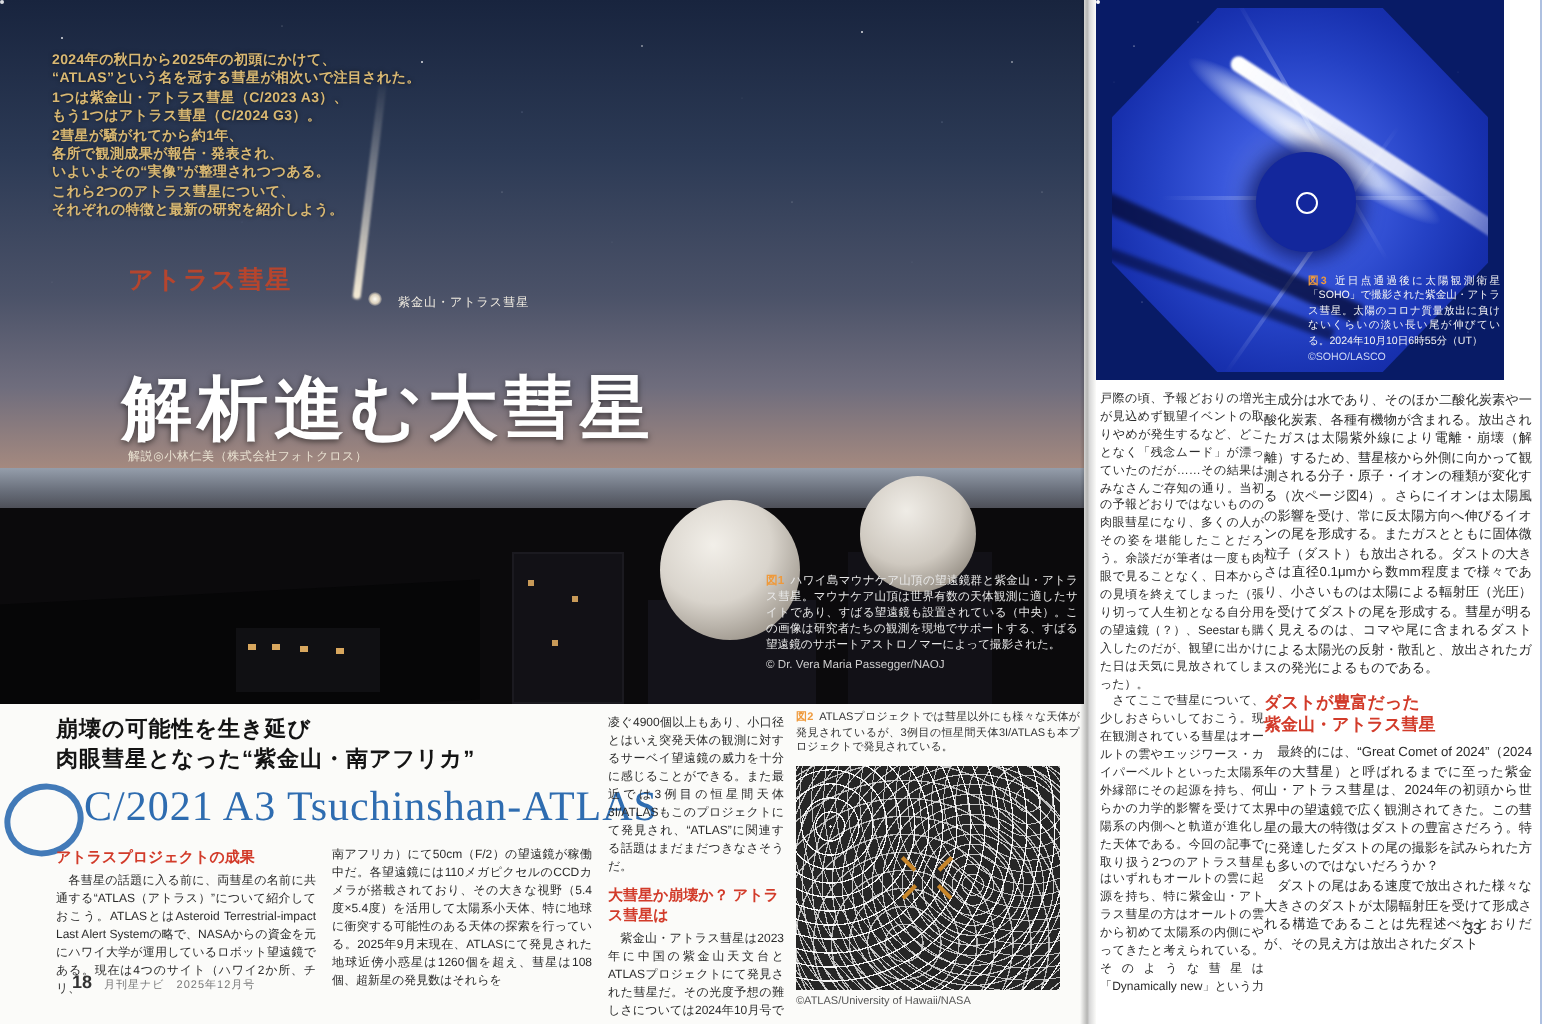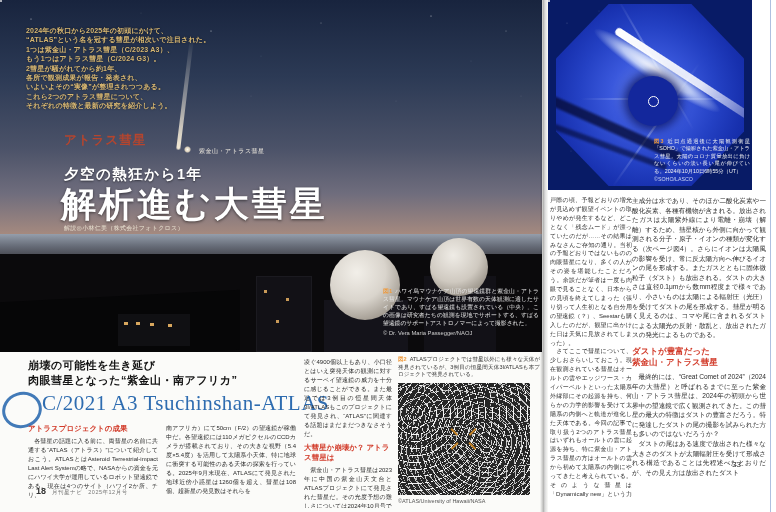--- a/index.html
+++ b/index.html
@@ -156,21 +156,20 @@
       <div>2彗星が騒がれてから約1年、</div>
       <div>各所で観測成果が報告・発表され、</div>
       <div>いよいよその“実像”が整理されつつある。</div>
       <div>これら2つのアトラス彗星について、</div>
       <div>それぞれの特徴と最新の研究を紹介しよう。</div>
     </div>
 
     <div class="abs kicker">
       <div>アトラス彗星</div>
     </div>
-    <div class="abs subtitle">夕空の熱狂から1年</div>
     <div class="abs big-title">解析進む大彗星</div>
     <div class="abs byline">解説◎小林仁美（株式会社フォトクロス）</div>
     <div class="abs photo-label">紫金山・アトラス彗星</div>
 
     <div class="abs fig1">
       <span class="figtag">図1</span><span>ハワイ島マウナケア山頂の望遠鏡群と紫金山・アトラス彗星。マウナケア山頂は世界有数の天体観測に適したサイトであり、すばる望遠鏡も設置されている（中央）。この画像は研究者たちの観測を現地でサポートする、すばる望遠鏡のサポートアストロノマーによって撮影された。</span>
       <span class="cr">© Dr. Vera Maria Passegger/NAOJ</span>
     </div>
   </div>
 

